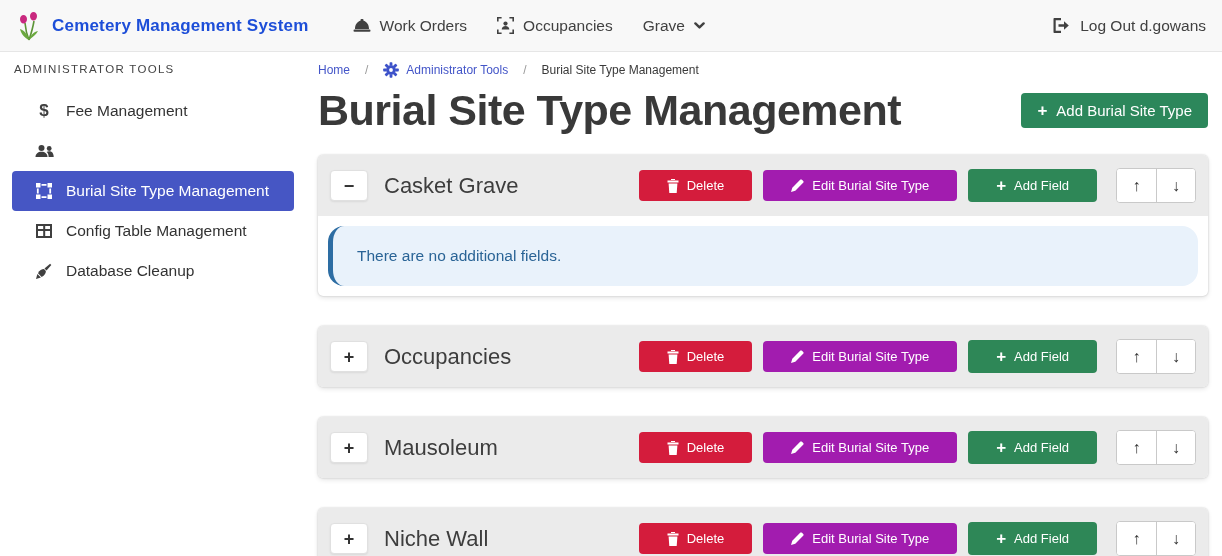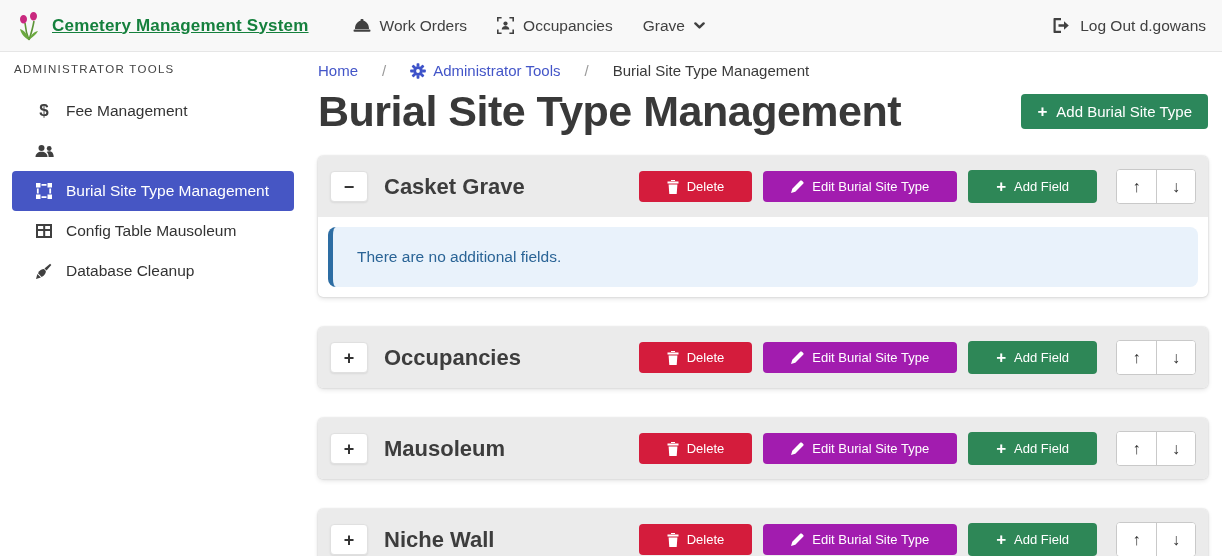--- a/index.html
+++ b/index.html
@@ -9,21 +9,21 @@
     background: #ffffff; color: #3a3a3a;
   }
   .ic { display: inline-flex; align-items: center; justify-content: center; }
 
   
   .navbar {
     height: 52px; background: #f8f8f8; border-bottom: 1px solid #e6e6e6;
     display: flex; align-items: center; padding: 0 16px;
   }
   .brand { display: flex; align-items: center; gap: 10px; margin-right: 44px; cursor: pointer; }
-  .brand-title { font-size: 17px; font-weight: 700; color: #15803d; letter-spacing: .2px; text-decoration: underline; }
+  .brand-title { font-size: 17px; font-weight: 700; color: #1d4ed8; letter-spacing: .2px; }
   .nav-links { display: flex; align-items: center; gap: 30px; }
   .nav-link {
     display: flex; align-items: center; gap: 9px; font-size: 15.5px; color: #414141;
     cursor: pointer; text-decoration: none; text-align: center;
   }
   .nav-link .ic, .logout .ic { color: #414141; }
   .nav-spacer { flex: 1; }
   .logout { display: flex; align-items: center; gap: 9px; font-size: 15.5px; color: #414141; cursor: pointer; margin-left: 36px; }
 
   
@@ -38,21 +38,21 @@
     padding: 0 10px 0 22px; font-size: 15.5px; color: #333;
     border-radius: 4px; cursor: pointer;
   }
   .side-item .ic { width: 20px; color: #3f3f3f; flex: 0 0 20px; }
   .side-item.active { background: #4656c4; color: #ffffff; }
   .side-item.active .ic { color: #ffffff; }
   .dollar-glyph { font-size: 17px; font-weight: 700; }
 
   
   .main { flex: 1; padding: 10px 14px 0 12px; }
-  .breadcrumb { display: flex; align-items: center; gap: 24px; font-size: 15px; margin-bottom: 4px; }
+  .breadcrumb { display: flex; align-items: center; gap: 15px; font-size: 12px; margin-bottom: 4px; }
   .breadcrumb a { color: #4355c8; text-decoration: none; cursor: pointer; display: flex; align-items: center; gap: 7px; }
   .crumb-sep { color: #9a9a9a; }
   .crumb-current { color: #3a3a3a; }
 
   .title-row { display: flex; align-items: center; justify-content: space-between; margin: 8px 0 20px 0; }
   .page-title { font-size: 43px; font-weight: 700; color: #393939; letter-spacing: -0.5px; line-height: 1.15; }
   .btn { border: none; border-radius: 4px; color: #fff; display: inline-flex; align-items: center; cursor: pointer; font-family: inherit; }
   .btn-add-type { background: #2c875b; font-size: 15px; padding: 9px 16px; gap: 9px; }
   .plus-glyph { font-size: 17px; font-weight: 700; line-height: 1; }
 
@@ -63,39 +63,39 @@
     overflow: hidden;
   }
   .card-header {
     background: #ebebeb; display: flex; align-items: center; padding: 13px 12px;
   }
   .toggle-btn {
     width: 38px; height: 31px; background: #fff; border: 1px solid #e0e0e0; border-radius: 4px;
     font-size: 18px; font-weight: 600; color: #333; cursor: pointer; line-height: 1;
     box-shadow: 0 1px 2px rgba(0,0,0,.08); font-family: inherit;
   }
-  .card-title { font-size: 22px; font-weight: 700; color: #3d3d3d; margin-left: 16px; }
+  .card-title { font-size: 22px; font-weight: 400; color: #3d3d3d; margin-left: 16px; }
   .header-actions { margin-left: auto; display: flex; align-items: center; gap: 11px; }
   .btn-sm { font-size: 13px; padding: 8px 28px; gap: 8px; }
   .btn-danger { background: #d41c3c; }
   .btn-teal { background: #a21caf; }
   .btn-green { background: #2e8757; }
   .arrow-group {
     display: inline-flex; border: 1px solid #c9c9c9; border-radius: 4px; overflow: hidden;
     margin-left: 8px; background: #fff;
   }
   .arrow-btn {
     width: 39px; height: 33px; background: #fff; border: none; font-size: 16px; color: #333;
     cursor: pointer; font-family: inherit;
   }
   .arrow-btn + .arrow-btn { border-left: 1px solid #c9c9c9; }
 
   .card-body { padding: 10px; }
   .alert-info {
-    background: #e9f2fb; border-left: 5px solid #2d6da3; border-radius: 8px;
+    background: #e9f2fb; border-left: 5px solid #2d6da3; border-radius: 16px;
     padding: 21px 24px; color: #2a6496; font-size: 15.5px;
   }
   svg { display: block; }
 </style>
 </head>
 <body>
 
 <header class="navbar">
   <div class="brand">
     <span class="ic">
@@ -187,21 +187,21 @@
       </span>
       <span>Burial Site Type Management</span>
     </div>
 
     <div class="side-item">
       <span class="ic">
         <svg width="16" height="14" viewBox="0 0 16 14">
           <path fill="currentColor" fill-rule="evenodd" d="M0 0h16v14H0zm2 2v3h5.2V2zm7.2 0v3H14V2zM2 7v5h5.2V7zm7.2 0v5H14V7z"></path>
         </svg>
       </span>
-      <span>Config Table Mausoleum</span>
+      <span>Config Table Management</span>
     </div>
 
     <div class="side-item">
       <span class="ic">
         <svg width="16" height="16" viewBox="0 0 16 16" fill="currentColor">
           <path d="M15.3 1.9 L14.1 0.7 L8.5 5.5 L10.5 7.5 Z"></path>
           <path d="M8 6.1 C5.8 6.1 3.4 7.5 2 10.3 L5.7 14 C8.5 12.6 9.9 10.2 9.9 8 Z"></path>
           <path d="M1.4 11.1 L0 16 L4.9 14.6 Z"></path>
         </svg>
       </span>

